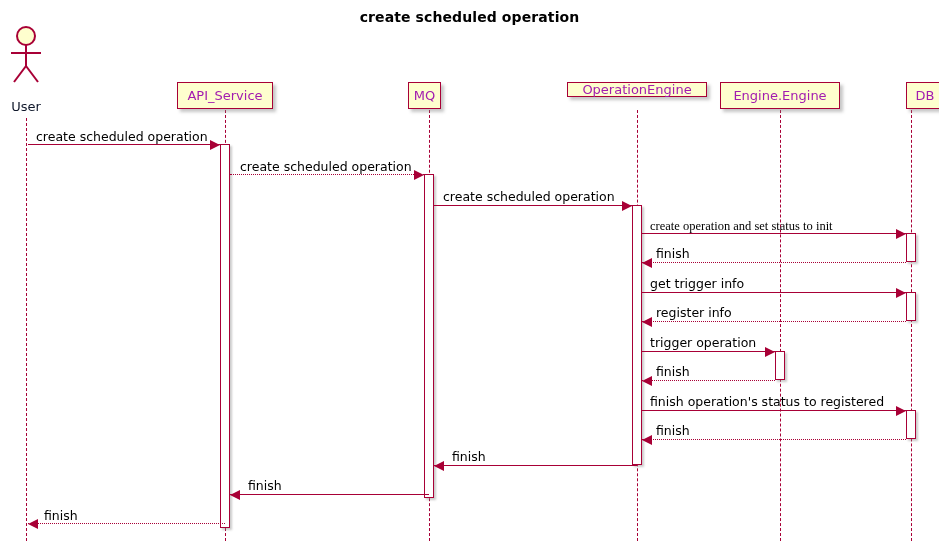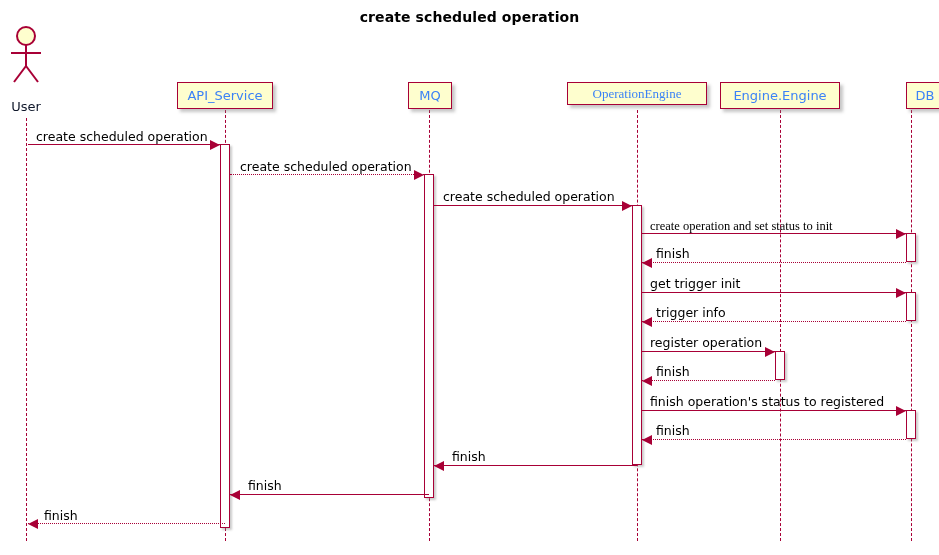--- a/index.html
+++ b/index.html
@@ -31,21 +31,21 @@
   .participant {
     position: absolute;
     box-sizing: border-box;
     background: #FEFECE;
     border: 1.5px solid #A80036;
     box-shadow: 3px 3px 3px rgba(130,130,130,0.45);
     display: flex;
     align-items: center;
     justify-content: center;
     font-size: 13px;
-    color: #3b82f6;
+    color: #a21caf;
     white-space: nowrap;
     line-height: 1;
   }
   
   .lifeline {
     position: absolute;
     width: 0;
     border-left: 1px dashed #A80036;
   }
   
@@ -126,24 +126,24 @@
         <line x1="20" y1="40" x2="32" y2="56" stroke="#A80036" stroke-width="2"></line>
       </g>
     </svg>
   </div>
   <div class="actor-label" style="left:4px; top:99px; width:44px;">User</div>
 
   <div id="participants-layer">
       <div class="participant" style="left: 177px; top: 82px; width: 96px; height: 27px;">
         <span>API_Service</span>
       </div>
-      <div class="participant" style="left: 408px; top: 82px; width: 44px; height: 27px;">
+      <div class="participant" style="left: 408px; top: 82px; width: 33px; height: 27px;">
         <span>MQ</span>
       </div>
-      <div class="participant" style="left: 567px; top: 82px; width: 140px; height: 23px; font-family: Liberation Serif, serif;">
+      <div class="participant" style="left: 567px; top: 82px; width: 140px; height: 15px;">
         <span>OperationEngine</span>
       </div>
       <div class="participant" style="left: 720px; top: 82px; width: 120px; height: 27px;">
         <span>Engine.Engine</span>
       </div>
       <div class="participant" style="left: 893px; top: 82px; width: 38px; height: 27px; margin-left: 13px;">
         <span>DB</span>
       </div>
     </div>
 
@@ -168,27 +168,27 @@
       <div class="arrow-head right" style="top: 200.5px; left: 622px;"></div>
       <div class="msg-label" style="left: 443px; top: 191px;">create scheduled operation</div>
       <div class="msg-line" style="left: 642px; top: 233px; width: 264px;"></div>
       <div class="arrow-head right" style="top: 228.5px; left: 896px;"></div>
       <div class="msg-label" style="left: 650px; top: 220px; font-family: Liberation Serif, serif;">create operation and set status to init</div>
       <div class="msg-line dotted" style="left: 642px; top: 262px; width: 264px;"></div>
       <div class="arrow-head left" style="top: 257.5px; left: 642px;"></div>
       <div class="msg-label" style="left: 656px; top: 248px;">finish</div>
       <div class="msg-line" style="left: 642px; top: 292px; width: 264px;"></div>
       <div class="arrow-head right" style="top: 287.5px; left: 896px;"></div>
-      <div class="msg-label" style="left: 650px; top: 278px;">get trigger init</div>
+      <div class="msg-label" style="left: 650px; top: 278px;">get trigger info</div>
       <div class="msg-line dotted" style="left: 642px; top: 321px; width: 264px;"></div>
       <div class="arrow-head left" style="top: 316.5px; left: 642px;"></div>
-      <div class="msg-label" style="left: 656px; top: 307px;">trigger info</div>
+      <div class="msg-label" style="left: 656px; top: 307px;">register info</div>
       <div class="msg-line" style="left: 642px; top: 351px; width: 133px;"></div>
       <div class="arrow-head right" style="top: 346.5px; left: 765px;"></div>
-      <div class="msg-label" style="left: 650px; top: 337px;">register operation</div>
+      <div class="msg-label" style="left: 650px; top: 337px;">trigger operation</div>
       <div class="msg-line dotted" style="left: 642px; top: 380px; width: 133px;"></div>
       <div class="arrow-head left" style="top: 375.5px; left: 642px;"></div>
       <div class="msg-label" style="left: 656px; top: 366px;">finish</div>
       <div class="msg-line" style="left: 642px; top: 410px; width: 264px;"></div>
       <div class="arrow-head right" style="top: 405.5px; left: 896px;"></div>
       <div class="msg-label" style="left: 650px; top: 396px;">finish operation's status to registered</div>
       <div class="msg-line dotted" style="left: 642px; top: 439px; width: 264px;"></div>
       <div class="arrow-head left" style="top: 434.5px; left: 642px;"></div>
       <div class="msg-label" style="left: 656px; top: 425px;">finish</div>
       <div class="msg-line" style="left: 434px; top: 465px; width: 203px;"></div>

